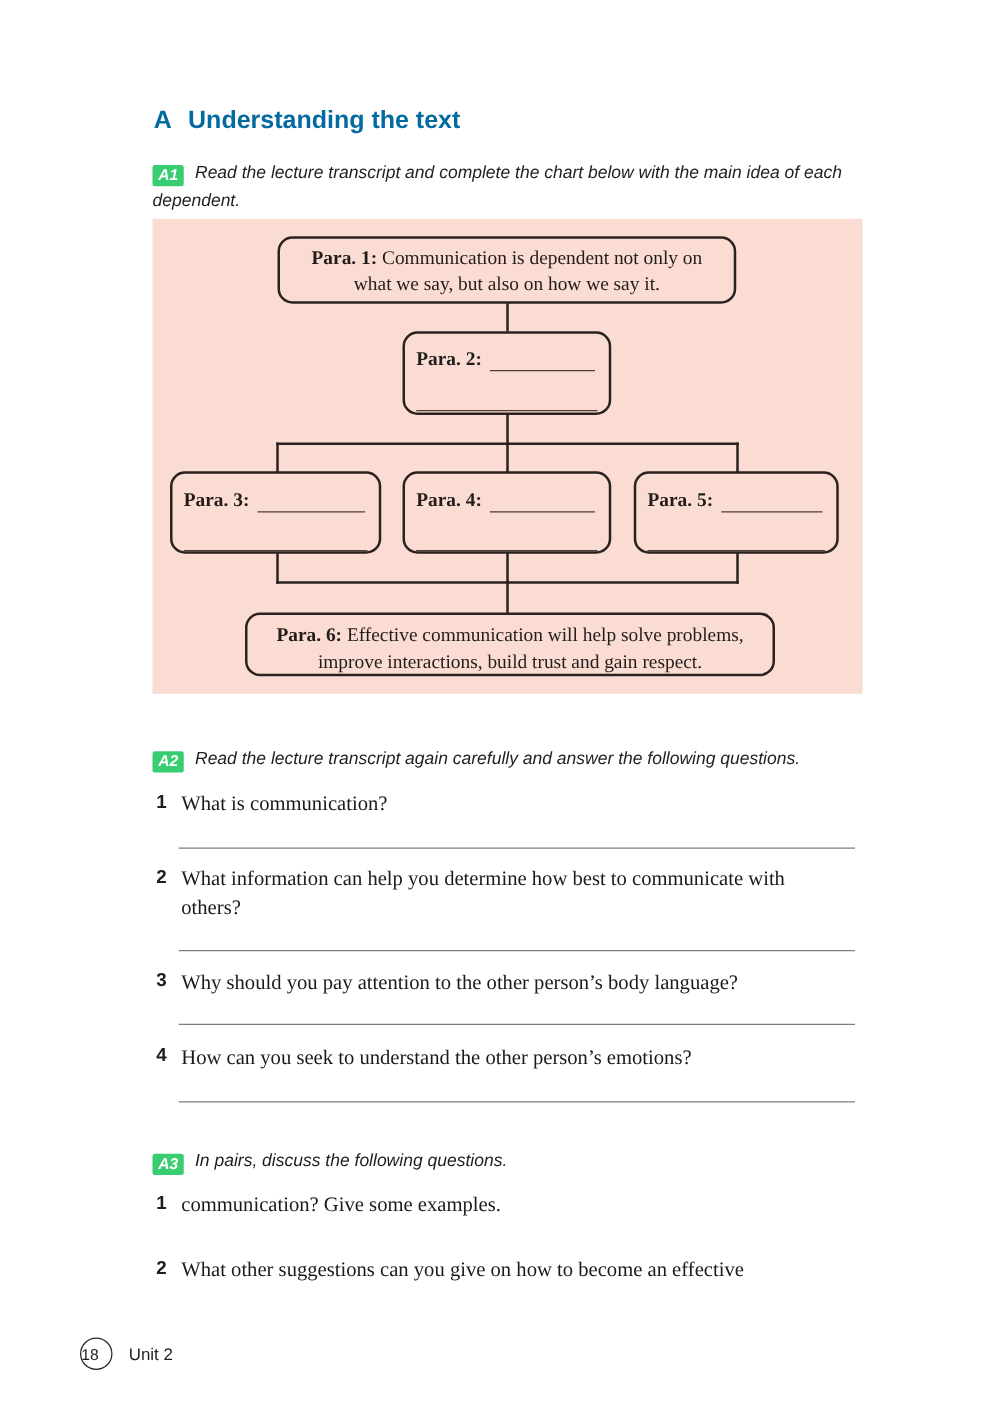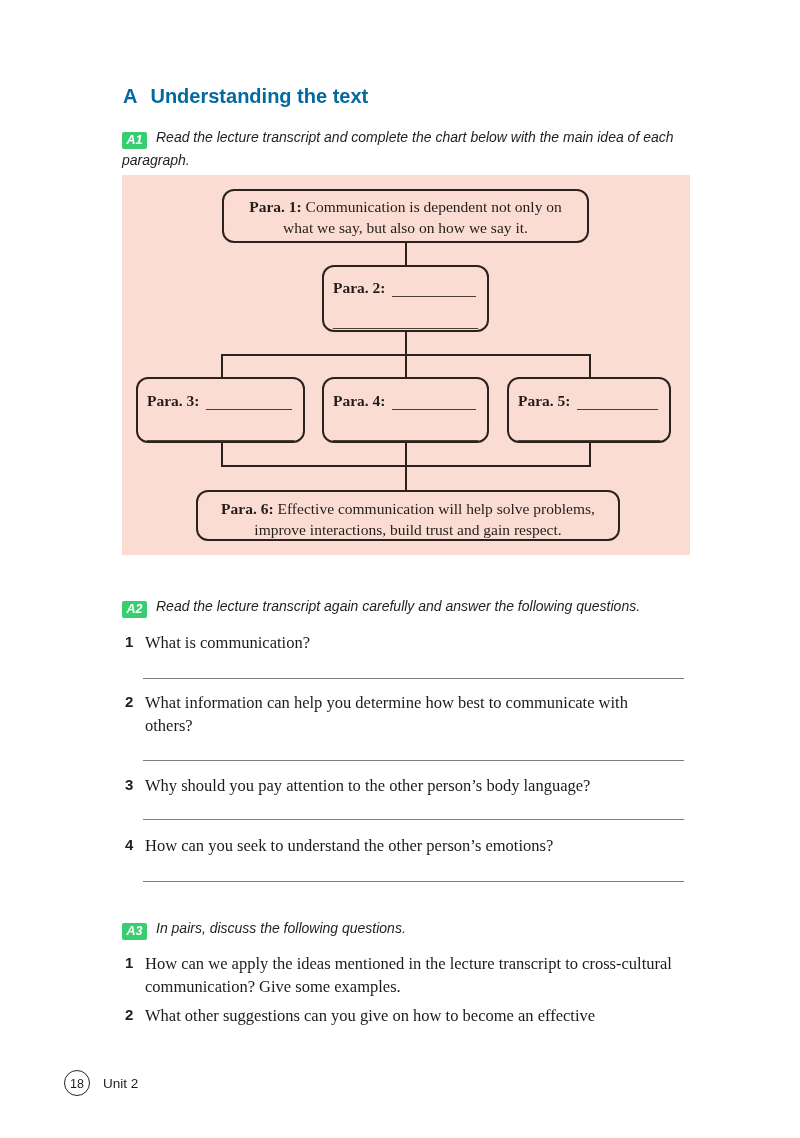--- a/index.html
+++ b/index.html
@@ -32,37 +32,37 @@
 
   
   .question{position:absolute;left:125px;width:565px;}
   .qnum{position:absolute;left:0;top:2px;font-size:15px;font-weight:bold;font-family:"Liberation Sans", sans-serif;}
   .qlines{margin-left:20px;}
   .qline{font-family:"Liberation Serif", serif;font-size:16.5px;line-height:23px;white-space:nowrap;color:#1e1a17;}
   .answer-line{position:absolute;left:143px;width:541px;height:0;border-bottom:1.4px solid #857b72;}
 
   
   .page-circle{position:absolute;left:64px;top:1070px;width:26px;height:26px;border:1.4px solid #2b2220;
-               border-radius:50%;text-align:center;line-height:26px;font-size:12.5px;box-sizing:border-box;}
+               border-radius:50%;text-align:left;line-height:26px;font-size:12.5px;box-sizing:border-box;}
   .unit-label{position:absolute;left:103px;top:1076px;font-size:13.5px;}
 </style>
 </head>
 <body>
 
 <div class="page">
 
   <div class="title">
     <span class="letter">A</span><span>Understanding the text</span>
   </div>
 
   <div class="instr" style="top:126px;">
     <div class="instr-line">
       <span class="badge">A1</span><span>Read the lecture transcript and complete the chart below with the main idea of each</span>
     </div>
-    <div class="instr-line">paragraph.</div>
+    <div class="instr-line">dependent.</div>
   </div>
 
   <div class="chart">
 
     <div class="vline" style="left:283px;top:66px;height:24px;"></div>
     <div class="vline" style="left:283px;top:155px;height:26px;"></div>
     <div class="hline" style="left:99px;top:179px;width:370px;"></div>
     <div class="vline" style="left:99px;top:179px;height:25px;"></div>
     <div class="vline" style="left:283px;top:179px;height:25px;"></div>
     <div class="vline" style="left:467px;top:179px;height:25px;"></div>
@@ -156,21 +156,20 @@
 
   <div class="instr" style="top:917px;">
     <div class="instr-line">
       <span class="badge">A3</span><span>In pairs, discuss the following questions.</span>
     </div>
   </div>
 
   <div class="question" style="top:952px;">
     <span class="qnum">1</span>
     <div class="qlines">
-      <div class="qline">How can we apply the ideas mentioned in the lecture transcript to cross-cultural</div>
       <div class="qline">communication? Give some examples.</div>
     </div>
   </div>
 
   <div class="question" style="top:1004px;">
     <span class="qnum">2</span>
     <div class="qlines">
       <div class="qline">What other suggestions can you give on how to become an effective</div>
     </div>
   </div>

